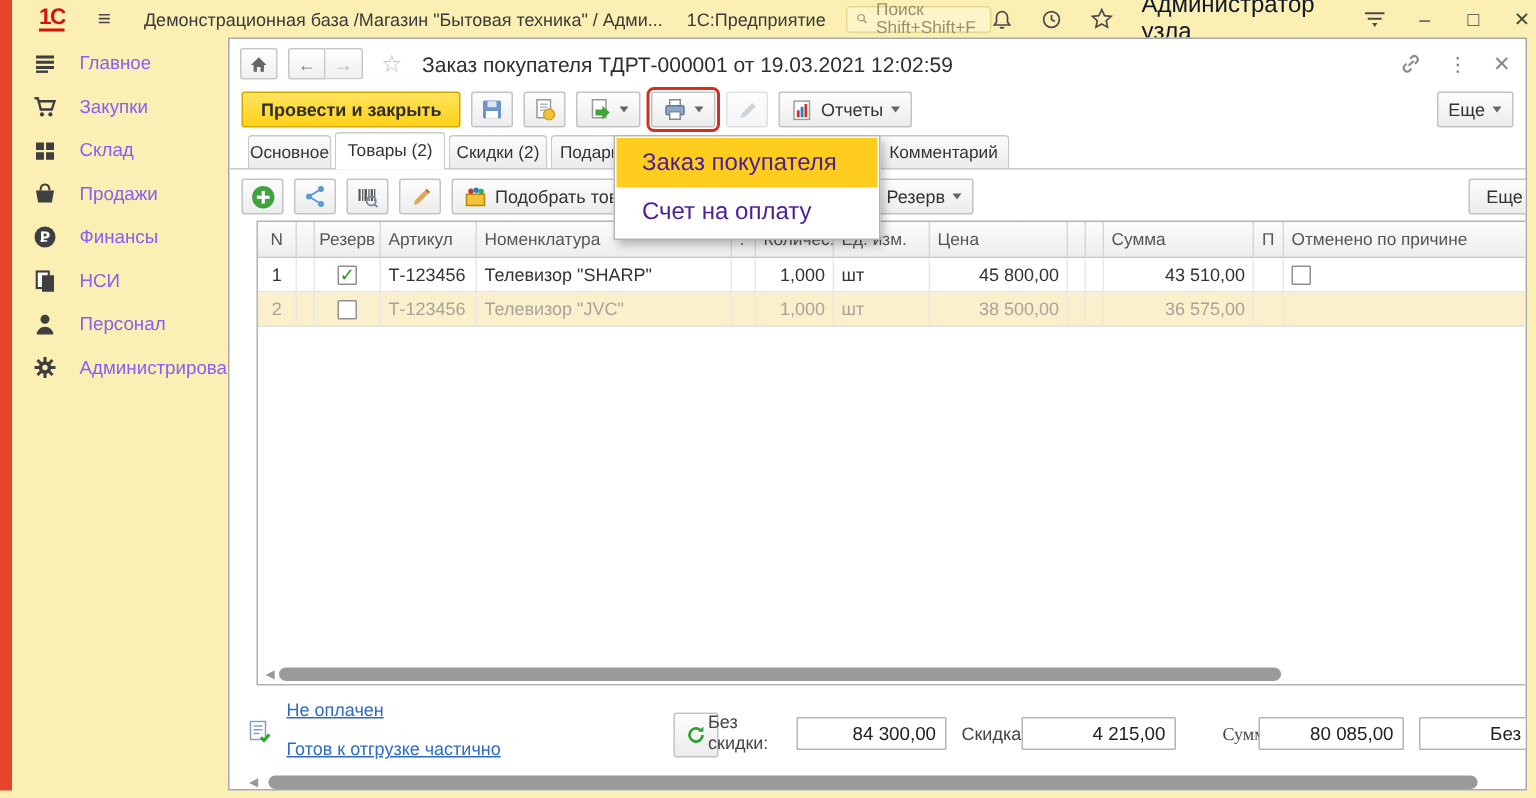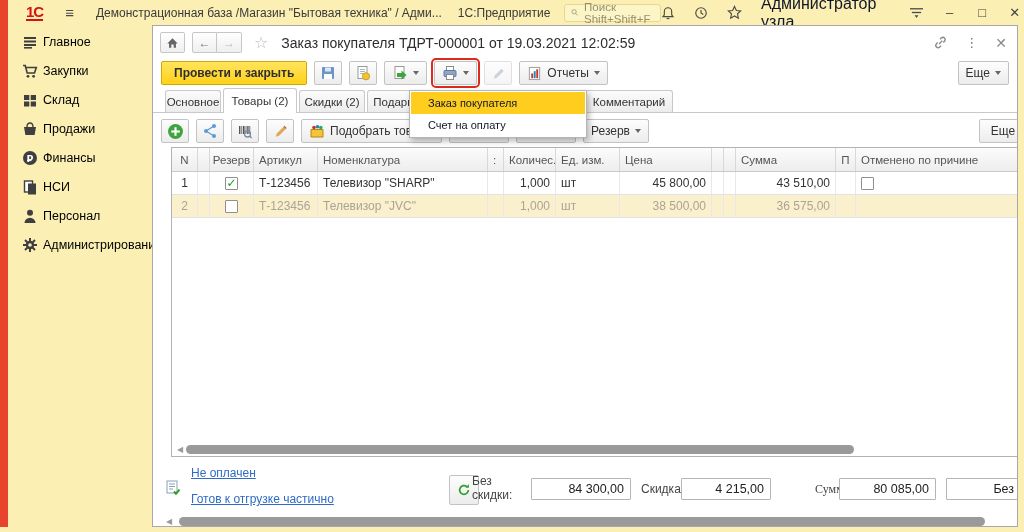--- a/index.html
+++ b/index.html
@@ -17,21 +17,21 @@
   .db-title { margin-left:22px; color:#3a3a3a; font-size:12px; white-space:nowrap; }
   .app-name { margin-left:16px; color:#3a3a3a; font-size:12px; }
   .searchbox { margin-left:14px; width:232px; height:18px; background:#FCF5C8; border:1px solid #E6D891; border-radius:3px; display:flex; align-items:center; padding:0 6px; gap:5px; color:#97906F; font-size:11.5px; }
   .tb-right { margin-left:auto; display:flex; align-items:center; gap:19px; margin-right:12px; }
   .tb-ic { width:16px; height:16px; display:flex; align-items:center; justify-content:center; color:#4a4a4a; }
   .username { font-size:16px; color:#0f172a; }
   .winbtn { font-size:13px; color:#444; width:16px; text-align:center; }
 
   
   .sidebar { position:absolute; left:8px; top:27px; width:144px; bottom:5px; }
-  .side-item { height:29px; display:flex; align-items:center; gap:5px; padding-left:14px; font-size:12.5px; color:#000000; cursor:default; }
+  .side-item { height:29px; display:flex; align-items:center; gap:15px; padding-left:14px; font-size:12.5px; color:#8b5cf6; cursor:default; }
   .side-item svg { flex:0 0 16px; }
 
   
   .panel { position:absolute; left:152px; top:25px; width:866px; height:502px; background:#fff; border:1px solid #a8a8a8; overflow:hidden; }
 
   .f-header { position:absolute; left:0; right:0; top:0; height:33px; display:flex; align-items:center; padding-left:7px; }
   .nav-btn { width:25px; height:21px; border:1px solid #c6c6c6; border-radius:2px; background:linear-gradient(#fff,#efefef); display:flex; align-items:center; justify-content:center; color:#777; }
   .nav-group { display:flex; margin-left:7px; }
   .nav-group .nav-btn:first-child { border-radius:2px 0 0 2px; }
   .nav-group .nav-btn:last-child { border-radius:0 2px 2px 0; border-left:none; color:#b9b9b9; }
@@ -52,21 +52,21 @@
   .f-tabs { position:absolute; left:0; right:0; top:61px; height:26px; display:flex; align-items:flex-end; padding-left:12px; border-bottom:1px solid #c9c9c9; }
   .tab { height:22px; border:1px solid #c9c9c9; border-bottom:none; border-radius:3px 3px 0 0; background:linear-gradient(#fbfbfb,#ececec); margin-right:2px; font-size:11.5px; color:#333; display:flex; align-items:center; justify-content:center; white-space:nowrap; }
   .tab.active { background:#fff; height:25px; margin-bottom:-1px; z-index:2; }
   .t1{width:56px}.t2{width:74px}.t3{width:66px}.t4{width:58px}.t5{width:88px}
   .tab-spacer { width:158px; }
 
   .f-itoolbar { position:absolute; left:0; right:0; top:88px; height:31px; display:flex; align-items:center; padding:3px 8px 0 8px; gap:7px; }
   .icon-btn { width:28px; height:24px; padding:0; }
 
   .menu { position:absolute; left:256px; top:64px; width:178px; background:#fff; border:1px solid #b5b5b5; box-shadow:2px 3px 6px rgba(0,0,0,.28); z-index:40; padding:1px; }
-  .menu-item { height:22px; display:flex; align-items:center; padding-left:17px; font-size:11px; color:#0f172a; }
+  .menu-item { height:33px; display:flex; align-items:center; padding-left:17px; font-size:16px; color:#4c1d95; }
   .menu-item.selected { background:#FFCD1E; }
 
   
   .f-table { position:absolute; left:18px; top:121px; width:847px; height:310px; border:1px solid #b2b2b2; background:#fff; font-size:12px; }
   .thead { display:flex; height:24px; background:linear-gradient(#fcfcfc,#ededed); border-bottom:1px solid #c9c9c9; color:#555; font-size:11.5px; }
   .th { display:flex; align-items:center; padding:0 5px; border-right:1px solid #d8d8d8; overflow:hidden; white-space:nowrap; }
   .tr { display:flex; height:23px; border-bottom:1px solid #e2e2e2; }
   .td { display:flex; align-items:center; padding:0 5px; border-right:1px solid #e8e8e8; overflow:hidden; white-space:nowrap; height:100%; }
   .c1{width:26px; justify-content:center;} .c2{width:12px;} .c3{width:44px; justify-content:center;}
   .c4{width:64px;} .c5{width:170px;} .c6{width:16px;} .c7{width:52px;} .c8{width:64px;}
@@ -86,21 +86,21 @@
   .f-footer { position:absolute; left:4px; right:0; top:435px; height:52px; }
   .doc-check { position:absolute; left:8px; top:18px; }
   .flink { position:absolute; left:34px; color:#2F6BC6; text-decoration:underline; font-size:12px; white-space:nowrap; }
   .flink.l1 { top:5px; } .flink.l2 { top:31px; }
   .refresh-btn { position:absolute; left:292px; top:14px; width:30px; height:30px; }
   .flabel { position:absolute; font-size:12px; color:#444; line-height:1.15; }
   .ffield { position:absolute; top:17px; height:22px; border:1px solid #b5b5b5; border-radius:1px; background:#fff; display:flex; align-items:center; justify-content:flex-end; padding:0 6px; font-size:12.5px; color:#222; }
   .lab1 { left:315px; top:14px; width:46px; }
   .fld1 { left:374px; width:100px; }
   .lab2 { left:484px; top:22px; }
-  .fld2 { left:524px; width:90px; }
+  .fld2 { left:524px; width:103px; }
   .lab3 { left:658px; top:22px;font-family:Liberation Serif, serif; }
   .fld3 { left:682px; width:97px; }
   .fld4 { left:789px; width:105px; }
 
   .f-hscroll { position:absolute; left:10px; right:20px; top:489px; height:12px; display:flex; align-items:center; }
   .form-thumb { width:806px; margin-left:4px; }
 </style>
 </head>
 <body>
 

